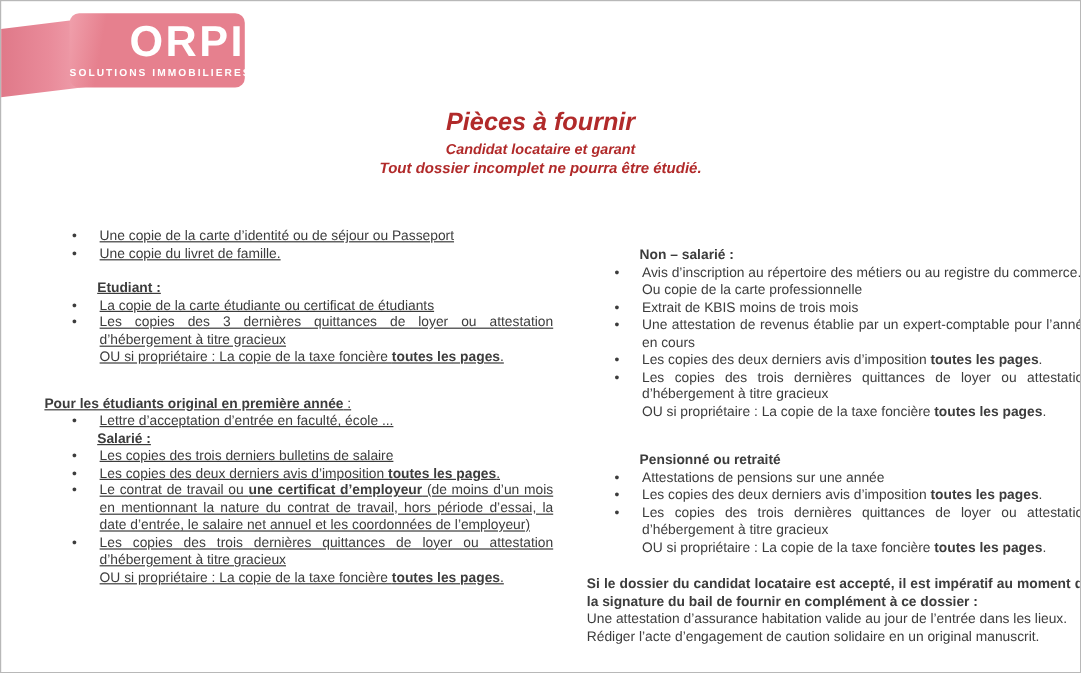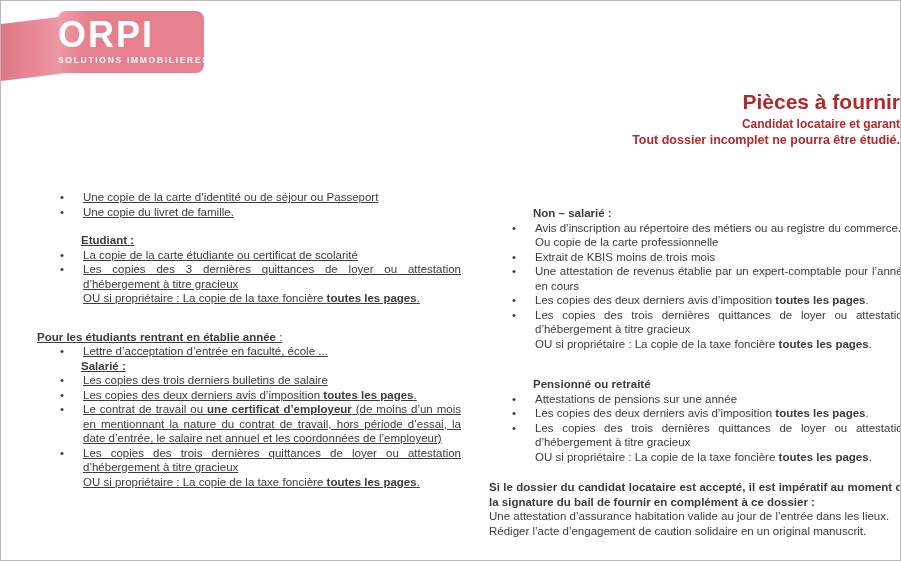--- a/index.html
+++ b/index.html
@@ -17,33 +17,33 @@
   .logo { position:absolute; left:0; top:0; width:220px; height:95px; }
   .logo-tail {
     position:absolute; left:-2px; top:14px; width:76px; height:57px;
     background:linear-gradient(90deg,#df7888 0%,#e98b9a 55%,#f0a3af 100%);
     transform:skewY(-7deg); transform-origin:right center;
   }
   .logo-banner {
     position:absolute; left:57px; top:10px; width:146px; height:62px;
     border-radius:8px;
     background:linear-gradient(100deg,#f0a0ac 0%,#e6808e 20%,#e6808e 100%);
-    text-align:left;
+    text-align:right;
   }
   .logo-brand {
     color:#ffffff; font-weight:bold; font-size:36px; line-height:40px;
     letter-spacing:2px; margin-top:4px;
   }
   .logo-tagline {
     color:#ffffff; font-weight:bold; font-size:8.5px; letter-spacing:1.7px;
     line-height:10px; margin-top:0px; white-space:nowrap;
   }
 
   
-  .header { position:absolute; left:0; right:0; top:88px; text-align:right; color:#b12a2a; }
+  .header { position:absolute; left:0; right:0; top:88px; text-align:center; color:#b12a2a;font-style:italic; }
   .title   { font-size:21px; line-height:25px; font-weight:bold; }
   .subtitle{ font-size:12px; line-height:15px; font-weight:bold; margin-top:3px; }
   .warning { font-size:12.5px; line-height:15px; font-weight:bold; margin-top:1px; }
 
   
   .col { position:absolute; top:189px; }
   .col-left  { left:36px;  width:424px;text-decoration:underline; }
   .col-right { left:488px; width:420px;margin-top:16px; }
 
   .blk { font-size:11.5px; line-height:14.5px; }
@@ -72,24 +72,24 @@
   <div class="header">
     <div class="title">Pièces à fournir</div>
     <div class="subtitle">Candidat locataire et garant</div>
     <div class="warning">Tout dossier incomplet ne pourra être étudié.</div>
   </div>
 
   <div class="col col-left" id="col-left">
       <div class="blk bullet"><span>Une copie de la carte d’identité ou de séjour ou Passeport</span></div>
       <div class="blk bullet"><span>Une copie du livret de famille.</span></div>
       <div class="blk heading" style="margin-top: 14px;"><span class="b">Etudiant :</span></div>
-      <div class="blk bullet"><span>La copie de la carte étudiante ou certificat de scolarité</span></div>
+      <div class="blk bullet"><span>La copie de la carte étudiante ou certificat de étudiants</span></div>
       <div class="blk bullet"><span>Les copies des 3 dernières quittances de loyer ou attestation d’hébergement à titre gracieux</span></div>
       <div class="blk note"><span>OU si propriétaire : La copie de la taxe foncière </span><span class="b">toutes les pages</span><span>.</span></div>
-      <div class="blk heading-left" style="margin-top: 24px;"><span class="b">Pour les étudiants rentrant en établie année</span><span> :</span></div>
+      <div class="blk heading-left" style="margin-top: 24px;"><span class="b">Pour les étudiants original en première année</span><span> :</span></div>
       <div class="blk bullet"><span>Lettre d’acceptation d’entrée en faculté, école ...</span></div>
       <div class="blk heading" style="margin-top: 0;"><span class="b">Salarié :</span></div>
       <div class="blk bullet"><span>Les copies des trois derniers bulletins de salaire</span></div>
       <div class="blk bullet"><span>Les copies des deux derniers avis d’imposition </span><span class="b">toutes les pages</span><span>.</span></div>
       <div class="blk bullet"><span>Le contrat de travail ou </span><span class="b">une certificat d’employeur</span><span> (de moins d’un mois en mentionnant la nature du contrat de travail, hors période d’essai, la date d’entrée, le salaire net annuel et les coordonnées de l’employeur)</span></div>
       <div class="blk bullet"><span>Les copies des trois dernières quittances de loyer ou attestation d’hébergement à titre gracieux</span></div>
       <div class="blk note"><span>OU si propriétaire : La copie de la taxe foncière </span><span class="b">toutes les pages</span><span>.</span></div>
     </div>
   <div class="col col-right" id="col-right">
       <div class="blk heading"><span class="b">Non – salarié :</span></div>

